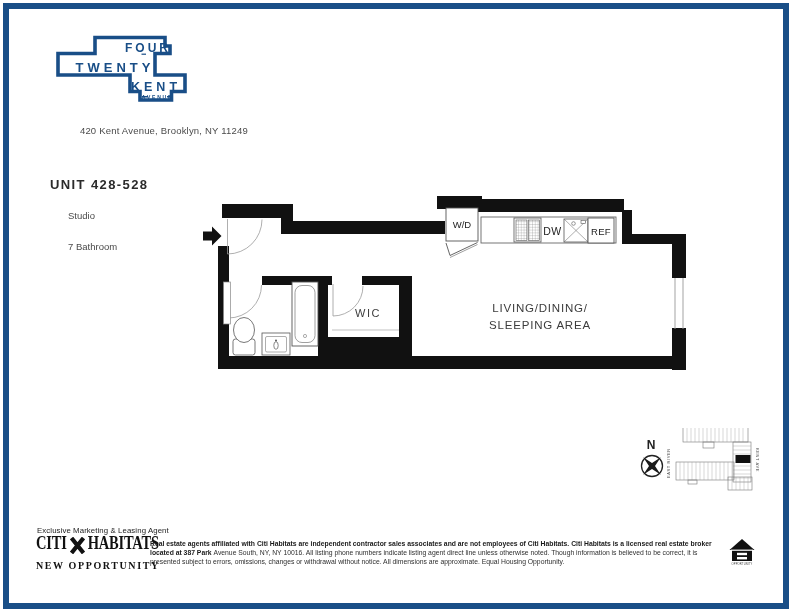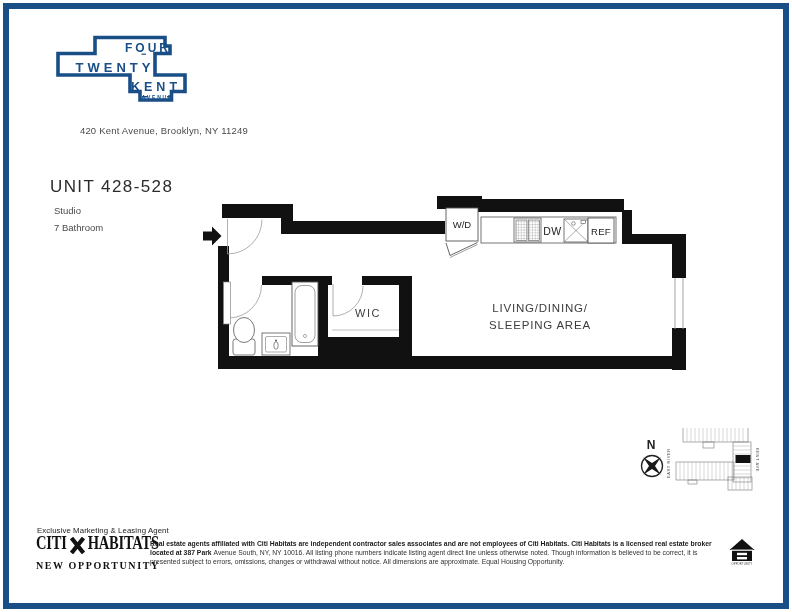--- a/index.html
+++ b/index.html
@@ -6,22 +6,22 @@
   body{
     width:792px;height:612px;position:relative;background:#fff;overflow:hidden;
     font-family:"Liberation Sans",sans-serif;
   }
   .frame{position:absolute;left:3px;top:3px;right:3px;bottom:3px;border:6px solid #194e87;pointer-events:none;}
   .abs{position:absolute;}
   
   .address-block{left:32px;top:112px;width:216px;text-align:right;color:#4b4b4b;font-size:9.5px;letter-spacing:.2px;line-height:13px;margin-top:12px;}
   
   .unit-block{left:50px;top:177px;color:#2b2b2b;}
-  .unit-title{font-size:17px;font-weight:normal;letter-spacing:1.4px;margin:0 0 8px 0;}
-  .unit-sub{font-size:9.5px;color:#4a4a4a;line-height:12.5px;margin:4px;}
+  .unit-title{font-size:13px;font-weight:bold;letter-spacing:1.4px;margin:0 0 8px 0;}
+  .unit-sub{font-size:9.5px;color:#4a4a4a;line-height:12.5px;margin:18px;}
   
   .agent-label{left:37px;top:526px;font-size:7.8px;color:#222;letter-spacing:.1px;}
   .citi-row{left:36px;top:537px;display:flex;align-items:center;gap:3px;color:#111;}
   .citi-word{font-family:"Liberation Serif",serif;font-weight:bold;font-size:14.5px;letter-spacing:-.2px;display:inline-block;transform:scaleY(1.25);transform-origin:center bottom;}
   .citi-sub{left:36px;top:560px;font-family:"Liberation Serif",serif;font-weight:bold;font-size:10px;letter-spacing:1.6px;color:#111;}
   .disclaimer{left:150px;top:533px;width:567px;font-size:6.8px;line-height:1.32;color:#2f2f2f;text-align:left;}
   .disclaimer b{font-weight:bold;color:#1a1a1a;}
   svg text{font-family:"Liberation Sans",sans-serif;}
 </style>
 </head>

